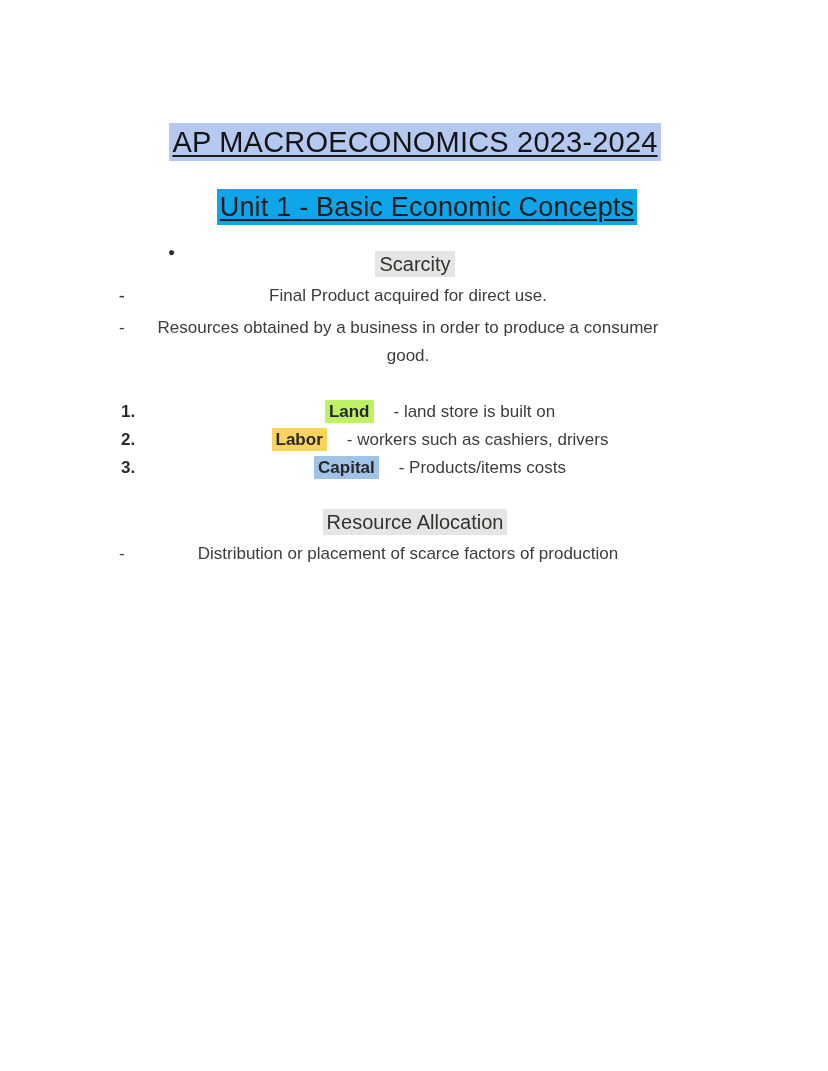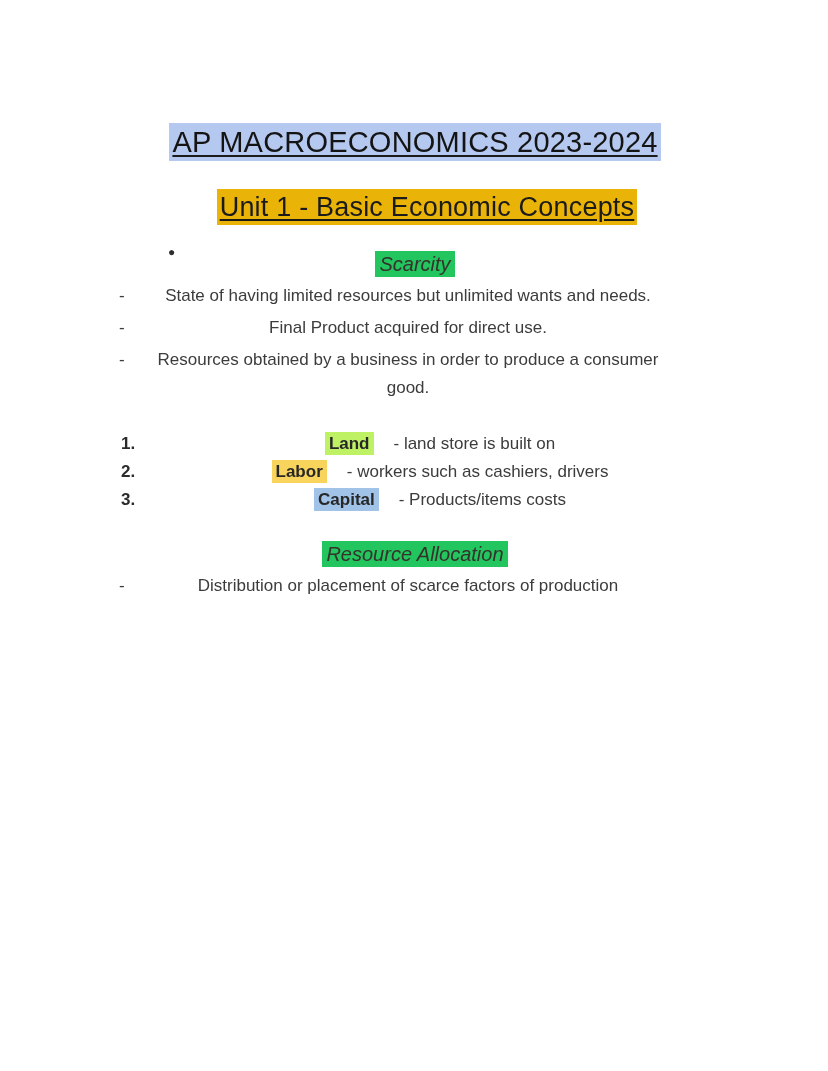--- a/index.html
+++ b/index.html
@@ -20,22 +20,22 @@
     letter-spacing: 0.2px;
   }
   h2.unit-heading {
     margin-top: 30px;
     font-size: 27px; line-height: 34px; font-weight: 400; color: #1b1b1b;
     letter-spacing: 0.2px;
   }
   .hl { padding: 3px 3px; }
   .u  { text-decoration: underline; text-decoration-thickness: 2px; text-underline-offset: 3px; text-decoration-color: #1a1a1a; }
   .hl-title   { background: #b5c8ef; }
-  .hl-unit    { background: #eab308; margin-left: 24px; }
-  .hl-section { background: #22c55e; font-style: italic; }
+  .hl-unit    { background: #0ea5e9; margin-left: 24px; }
+  .hl-section { background: #e5e5e5; }
   .hl-land    { background: #bef264; }
   .hl-labor   { background: #f8d45c; }
   .hl-capital { background: #a2c3e8; }
 
   ul.bullets { margin-top: 14px; list-style: none; }
   ul.bullets li {
     position: relative; padding-left: 98px; max-width: 606px;
     font-size: 17px; line-height: 28px; color: #3c3c3c;
   }
   ul.bullets .marker {
@@ -78,21 +78,20 @@
 
   <ul class="bullets">
     <li>
       <span class="marker">●</span>
     </li>
   </ul>
 
   <h3 class="sec-heading"><span class="hl hl-section">Scarcity</span></h3>
   <div class="def">
     <span class="dash">-</span>
-    <span>State of having limited resources but unlimited wants and needs.</span>
   </div>
 
   <div class="def">
     <span class="dash">-</span>
     <span>Final Product acquired for direct use.</span>
   </div>
 
   <div class="def">
     <span class="dash">-</span>
     <span>Resources obtained by a business in order to produce a consumer good.</span>

